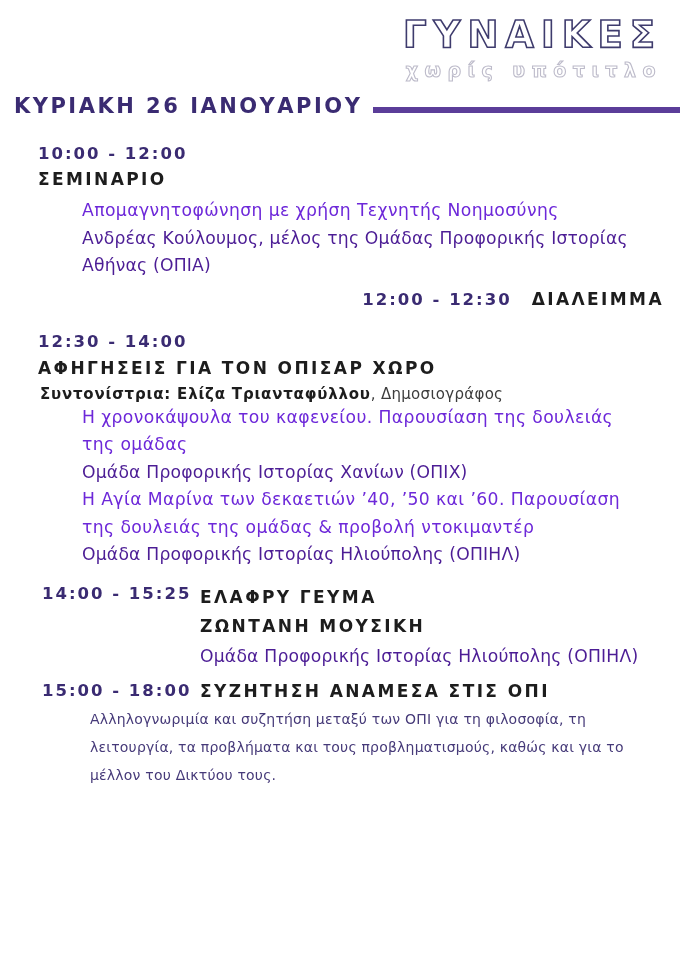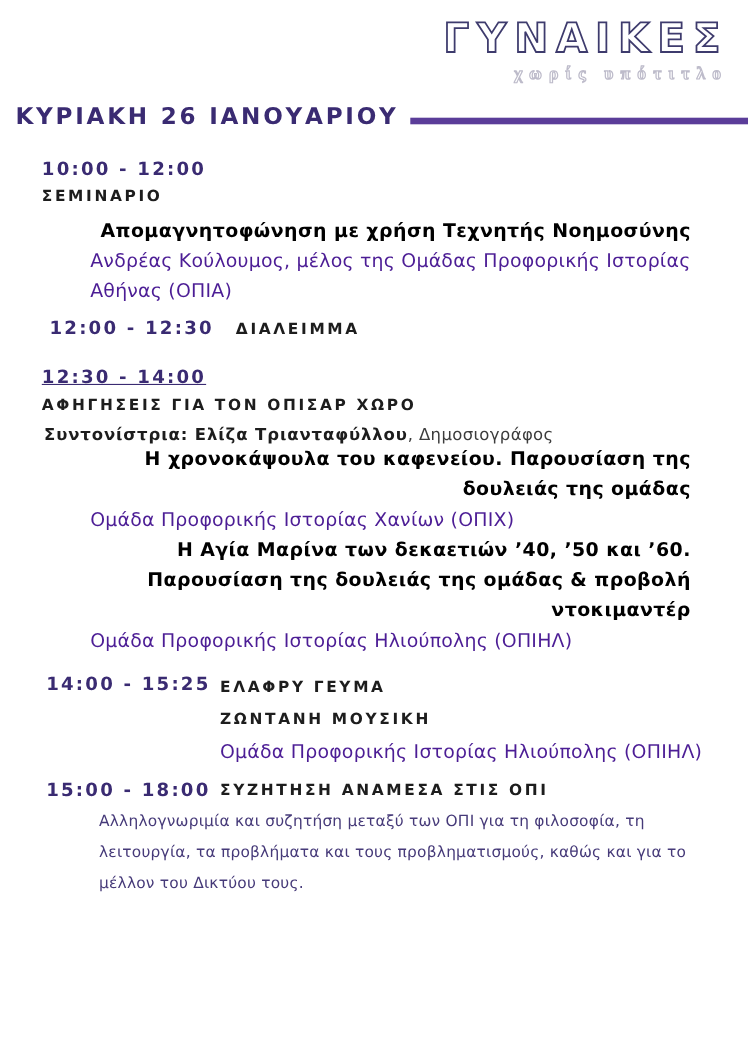--- a/index.html
+++ b/index.html
@@ -7,64 +7,64 @@
     width:680px;height:965px;background:#ffffff;position:relative;overflow:hidden;
     font-family:"DejaVu Sans","Liberation Sans",sans-serif;color:#1d1d1d;
   }
   
   .logo{position:absolute;top:14px;right:18px;text-align:right;}
   .logo-title{
     font-size:37px;font-weight:bold;letter-spacing:7px;line-height:1.15;
     color:#ffffff;-webkit-text-stroke:1.6px #3e3b6d;white-space:nowrap;
   }
   .logo-sub{
-    font-size:16px;font-weight:bold;letter-spacing:6.5px;margin-top:2px;
-    color:#ffffff;-webkit-text-stroke:1.1px #bdbbca;white-space:nowrap;font-family:Liberation Serif, serif;
+    font-size:19px;font-weight:bold;letter-spacing:6.5px;margin-top:2px;
+    color:#ffffff;-webkit-text-stroke:1.1px #bdbbca;white-space:nowrap;
   }
   .rule{position:absolute;top:107px;left:373px;width:307px;height:6px;background:#5b3d99;}
   
   .heading{
     position:absolute;top:94px;left:14px;margin:0;
     font-size:21px;font-weight:bold;letter-spacing:2.5px;color:#3a2b72;white-space:nowrap;
   }
   
   .content{position:absolute;top:140px;left:0;width:664px;}
   .time{
     font-weight:bold;color:#3a2b72;font-size:16.5px;letter-spacing:2px;
     line-height:21px;margin-left:38px;white-space:nowrap;
   }
   .caps-title{
-    font-weight:bold;color:#1d1d1d;font-size:14px;letter-spacing:2.4px;
+    font-weight:bold;color:#1d1d1d;font-size:17px;letter-spacing:2.4px;
     line-height:21px;white-space:nowrap;
   }
   .category{margin-left:38px;}
   .item{margin-left:82px;width:546px;font-size:17.2px;line-height:27.5px;}
-  .item-title{font-weight:bold;color:#000000;letter-spacing:0.4px;text-align:right;}
+  .item-title{font-weight:normal;color:#6d28d9;letter-spacing:0.4px;}
   .item-speaker{color:#4c1d95;letter-spacing:0.2px;}
   .moderator{margin-left:40px;font-size:15px;line-height:20px;}
   .mod-bold{font-weight:bold;color:#1d1d1d;letter-spacing:0.8px;}
   .mod-rest{color:#3c3c3c;letter-spacing:0.3px;}
-  .inline-row{margin-left:45px;white-space:nowrap;}
+  .inline-row{margin-left:58px;white-space:nowrap;text-align:right;}
   .inline-row .time{margin-left:0;display:inline-block;}
   .inline-row .caps-title{display:inline-block;margin-left:20px;line-height:22px;}
   .flex-row{display:flex;margin-left:42px;}
   .flex-row .time{margin-left:0;flex:0 0 158px;line-height:22px;}
   .flex-row .caps-title{line-height:22px;}
   .col-body .caps-title{line-height:29px;}
   .lunch-speaker{font-size:17.2px;line-height:28px;margin-top:1px;}
   .description{
     margin:3px 0 0 90px;width:548px;font-size:14px;line-height:28px;
     color:#463a79;letter-spacing:0.2px;
   }
   
   .mt-t1{margin-top:3px;}
   .mt-c1{margin-top:5px;}
   .mt-i1{margin-top:7px;}
   .mt-br{margin-top:8px;}
-  .mt-t2{margin-top:21px;text-decoration:underline;}
+  .mt-t2{margin-top:21px;}
   .mt-c2{margin-top:6px;}
   .mt-mod{margin-top:5px;}
   .mt-i2{margin-top:7px;}
   .mt-lunch{margin-top:14px;}
   .mt-disc{margin-top:10px;}
 </style>
 </head>
 <body>
 
 <div class="logo">

